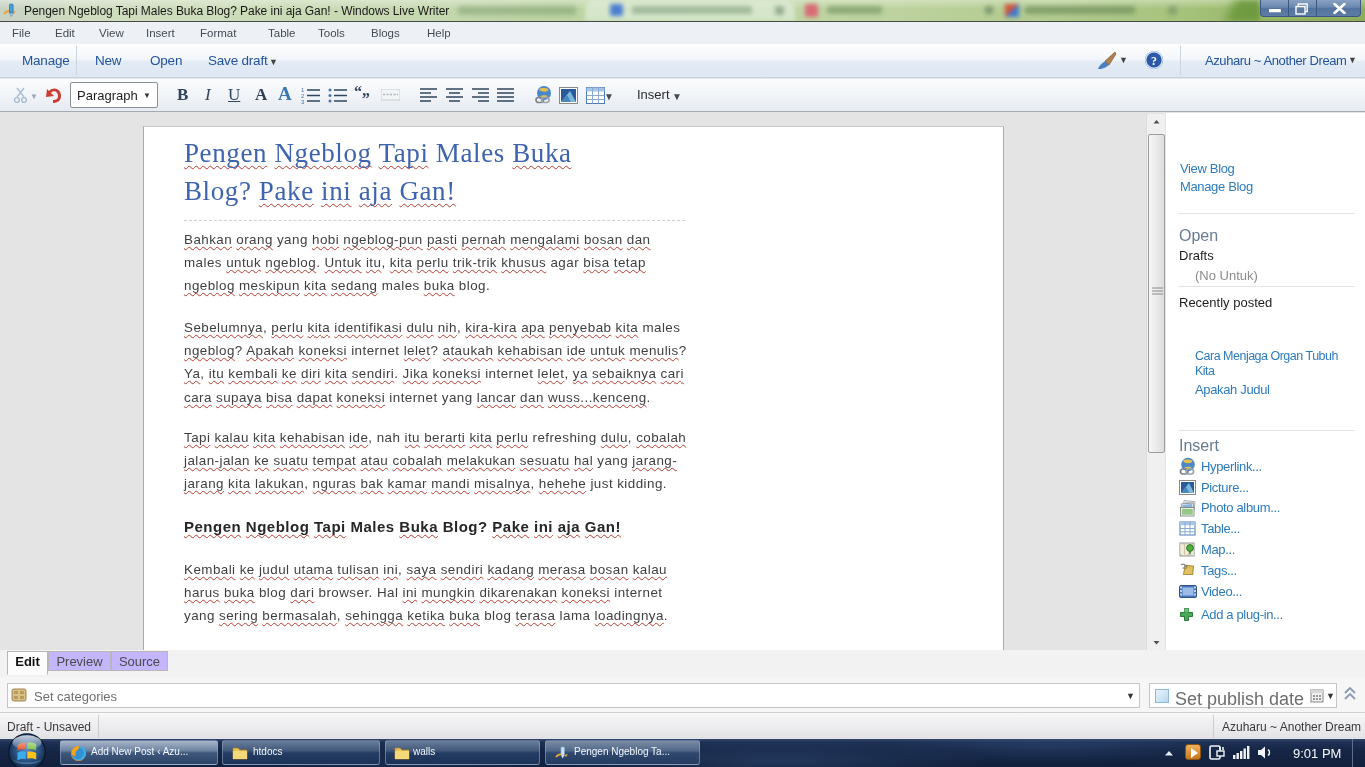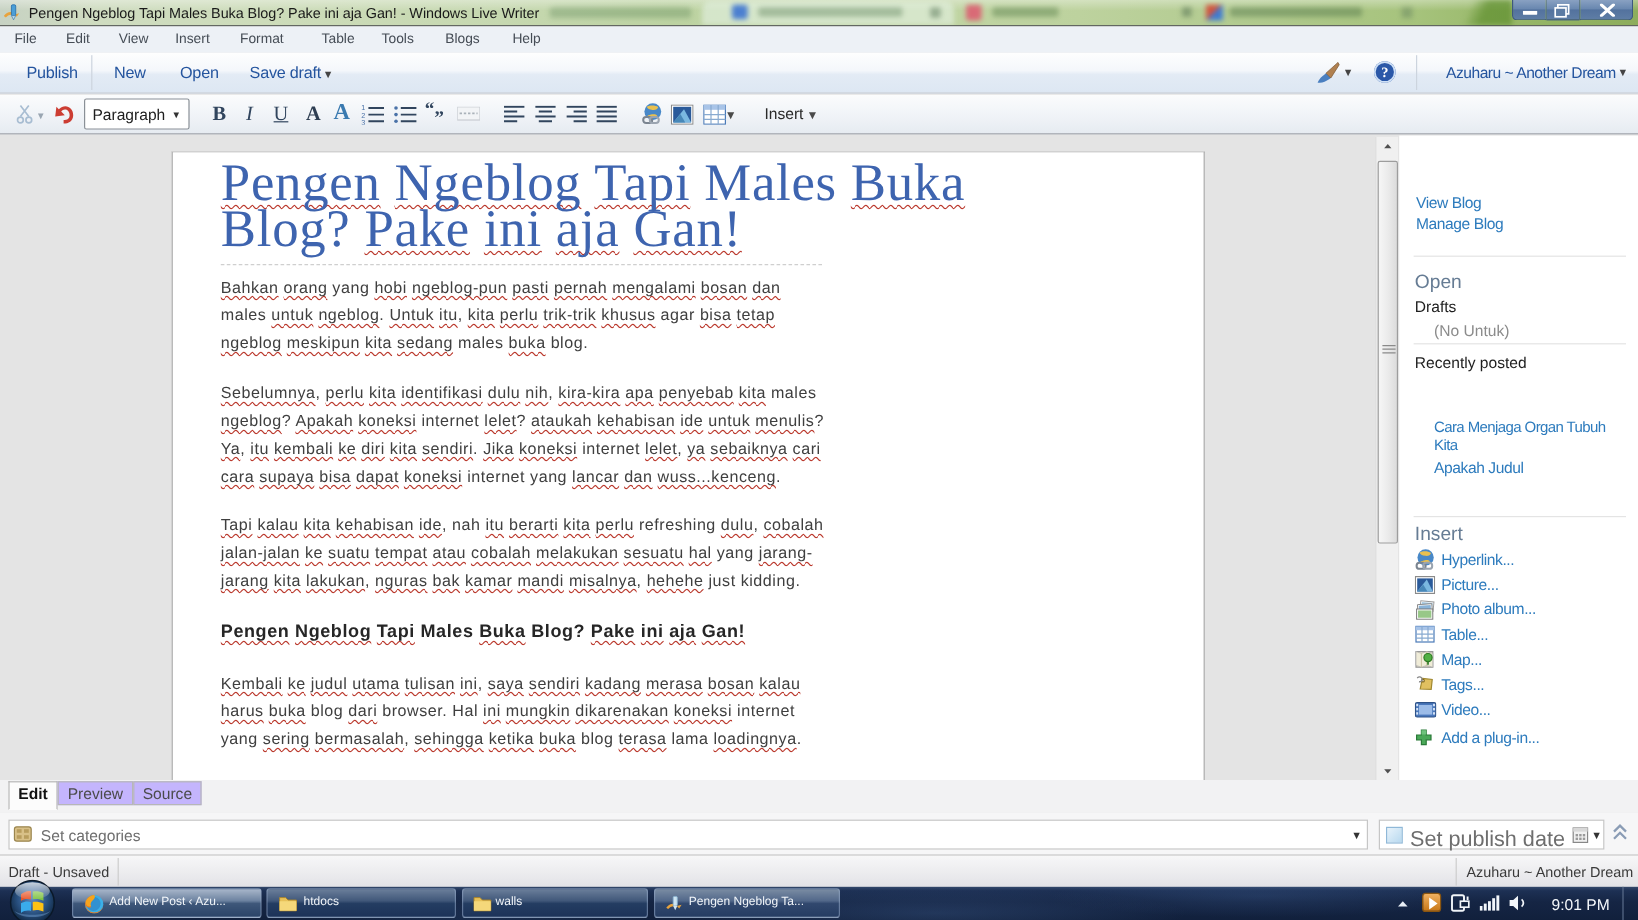--- a/index.html
+++ b/index.html
@@ -29,21 +29,21 @@
 #cmdbar span.itm{position:absolute;top:9px;letter-spacing:-.2px;white-space:nowrap}
 .vsep{position:absolute;top:2px;height:29px;width:1px;background:#ccd4de}
 
 
 #fmtbar{position:absolute;left:0;top:79px;width:1365px;height:33px;background:linear-gradient(180deg,#fbfcfd 0%,#f1f4f8 50%,#e6ebf1 100%);border-bottom:1px solid #a5aab1}
 
 
 #content{position:absolute;left:0;top:113px;width:1365px;height:537px;background:#e4e4e4}
 #page{position:absolute;left:143px;top:13px;width:861px;height:524px;background:#fff;border-left:1px solid #a9a9a9;border-right:1px solid #a9a9a9;border-top:1px solid #c8c8c8}
 #doc{position:absolute;left:40px;top:0;width:600px}
-h1.doctitle{position:absolute;left:0;top:7px;font-family:"Liberation Serif",serif;font-weight:normal;font-size:44px;line-height:38px;color:#3e64af;letter-spacing:.6px;white-space:nowrap}
+h1.doctitle{position:absolute;left:0;top:7px;font-family:"Liberation Serif",serif;font-weight:normal;font-size:27px;line-height:38px;color:#3e64af;letter-spacing:.6px;white-space:nowrap}
 h1.doctitle .sq{text-underline-offset:3px}
 .dashes{position:absolute;left:0;top:93px;border-bottom:1px dashed #cfcfcf;height:1px;width:501px}
 p.bp{position:absolute;left:0;font-size:13.4px;line-height:23.2px;color:#3f3f3f;white-space:nowrap;letter-spacing:.45px}
 p.bh{position:absolute;left:0;font-size:15px;line-height:23.2px;color:#262626;font-weight:bold;white-space:nowrap;letter-spacing:.5px}
 
 
 #vscroll{position:absolute;left:1146px;top:1px;width:19px;height:536px;background:#f0f0f0;border-left:1px solid #dcdcdc}
 .sbtn{position:absolute;left:1px;width:17px;height:15px;background:#f0f0f0}
 #vthumb{position:absolute;left:1px;top:20px;width:17px;height:319px;background:linear-gradient(90deg,#f6f6f6,#ebebeb 50%,#dcdcdc);border:1px solid #9d9d9d;border-radius:2px}
 
@@ -122,21 +122,21 @@
     <span style="left:99px">View</span>
   <span style="left:146px">Insert</span>
     <span style="left:200px">Format</span>
     <span style="left:268px">Table</span>
   <span style="left:318px">Tools</span>
     <span style="left:371px">Blogs</span>
     <span style="left:427px">Help</span>
 </div>
 
 <div id="cmdbar">
-  <span class="itm" style="left:22px">Publish</span>
+  <span class="itm" style="left:22px">Manage</span>
   <div class="vsep" style="left:76px"></div>
   <span class="itm" style="left:95px">New</span>
   <span class="itm" style="left:150px">Open</span>
   <span class="itm" style="left:208px">Save draft</span>
   <span class="itm" style="left:269px;color:#444;font-size:9px;top:13px">▼</span>
   <svg class="abs" style="left:1095px;top:6px" width="22" height="22" viewBox="0 0 22 22">
     <path d="M3 19 C5 14 8 13 10 11 L14 15 C11 17 9 19 3 19 Z" fill="#4a7fc0"></path>
     <path d="M10 11 L20 2 L21 4 L14 15 Z" fill="#b08050" stroke="#7a5530" stroke-width=".6"></path>
   </svg>
   <span class="itm" style="left:1119px;color:#444;font-size:9px;top:11px">▼</span>

